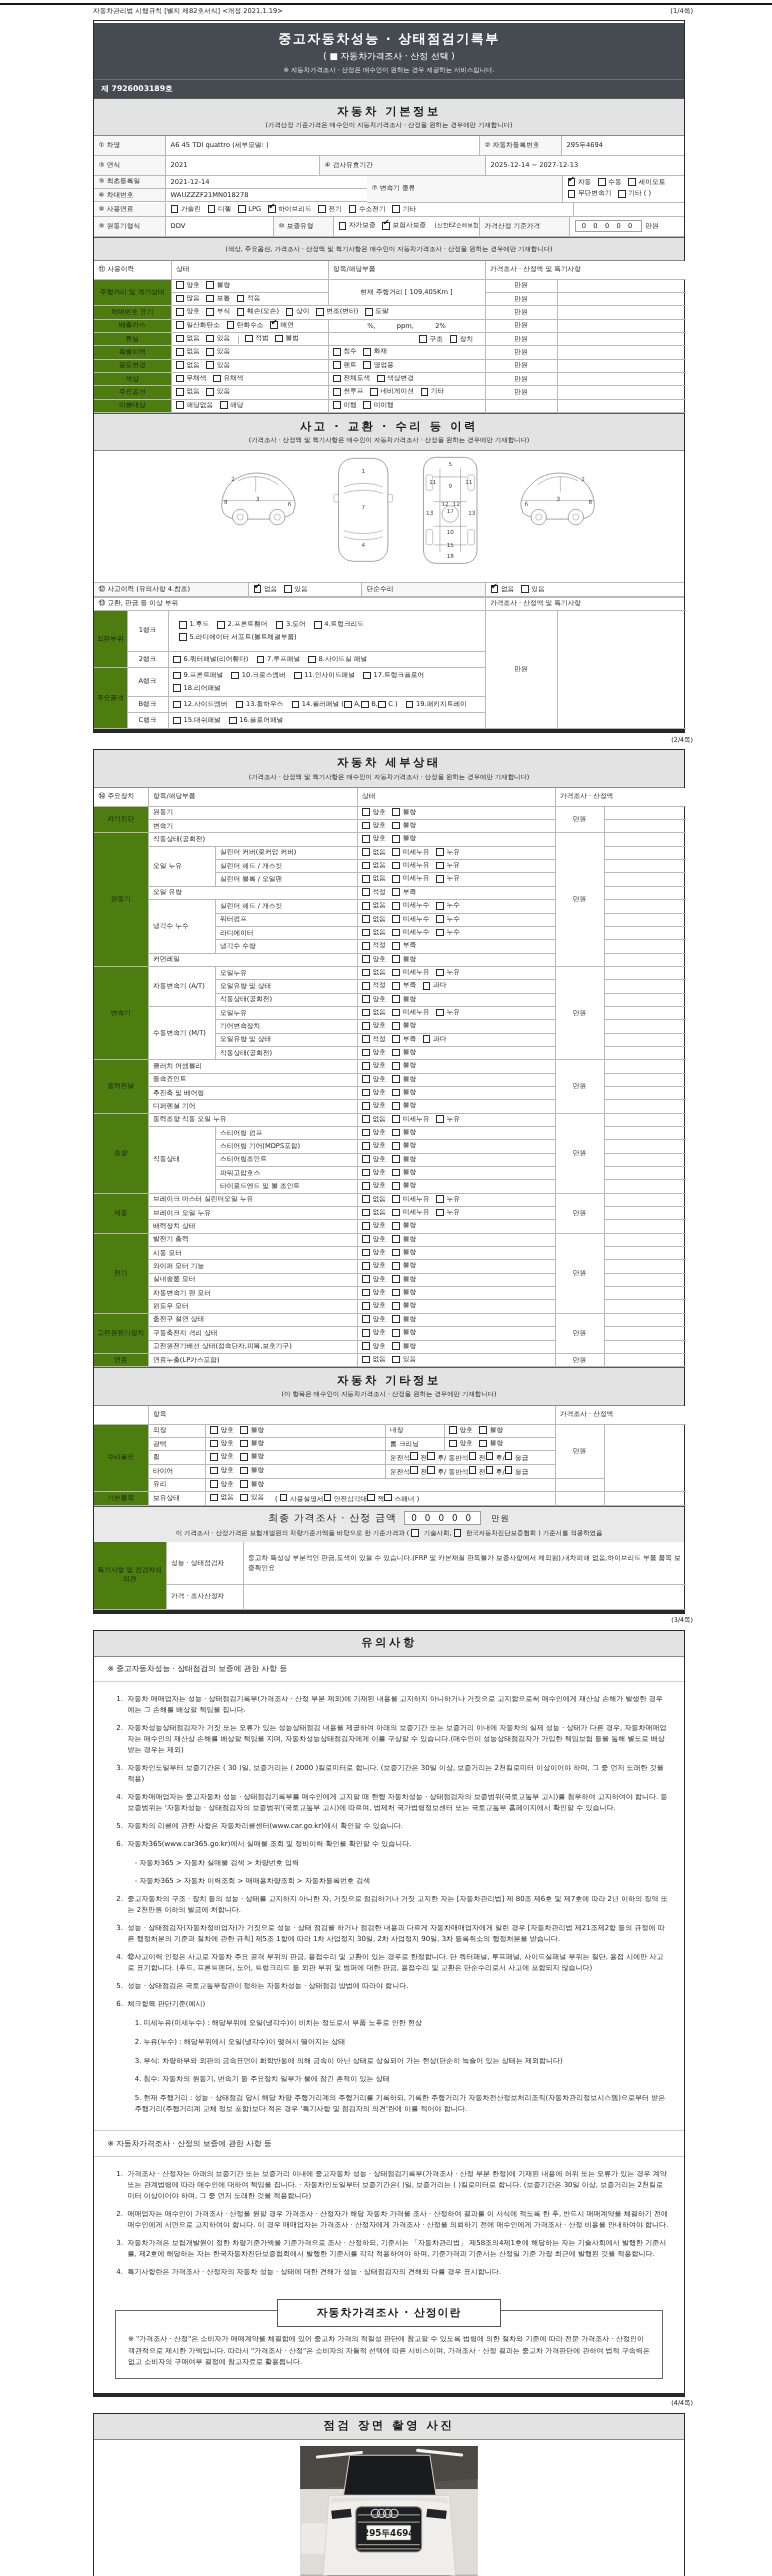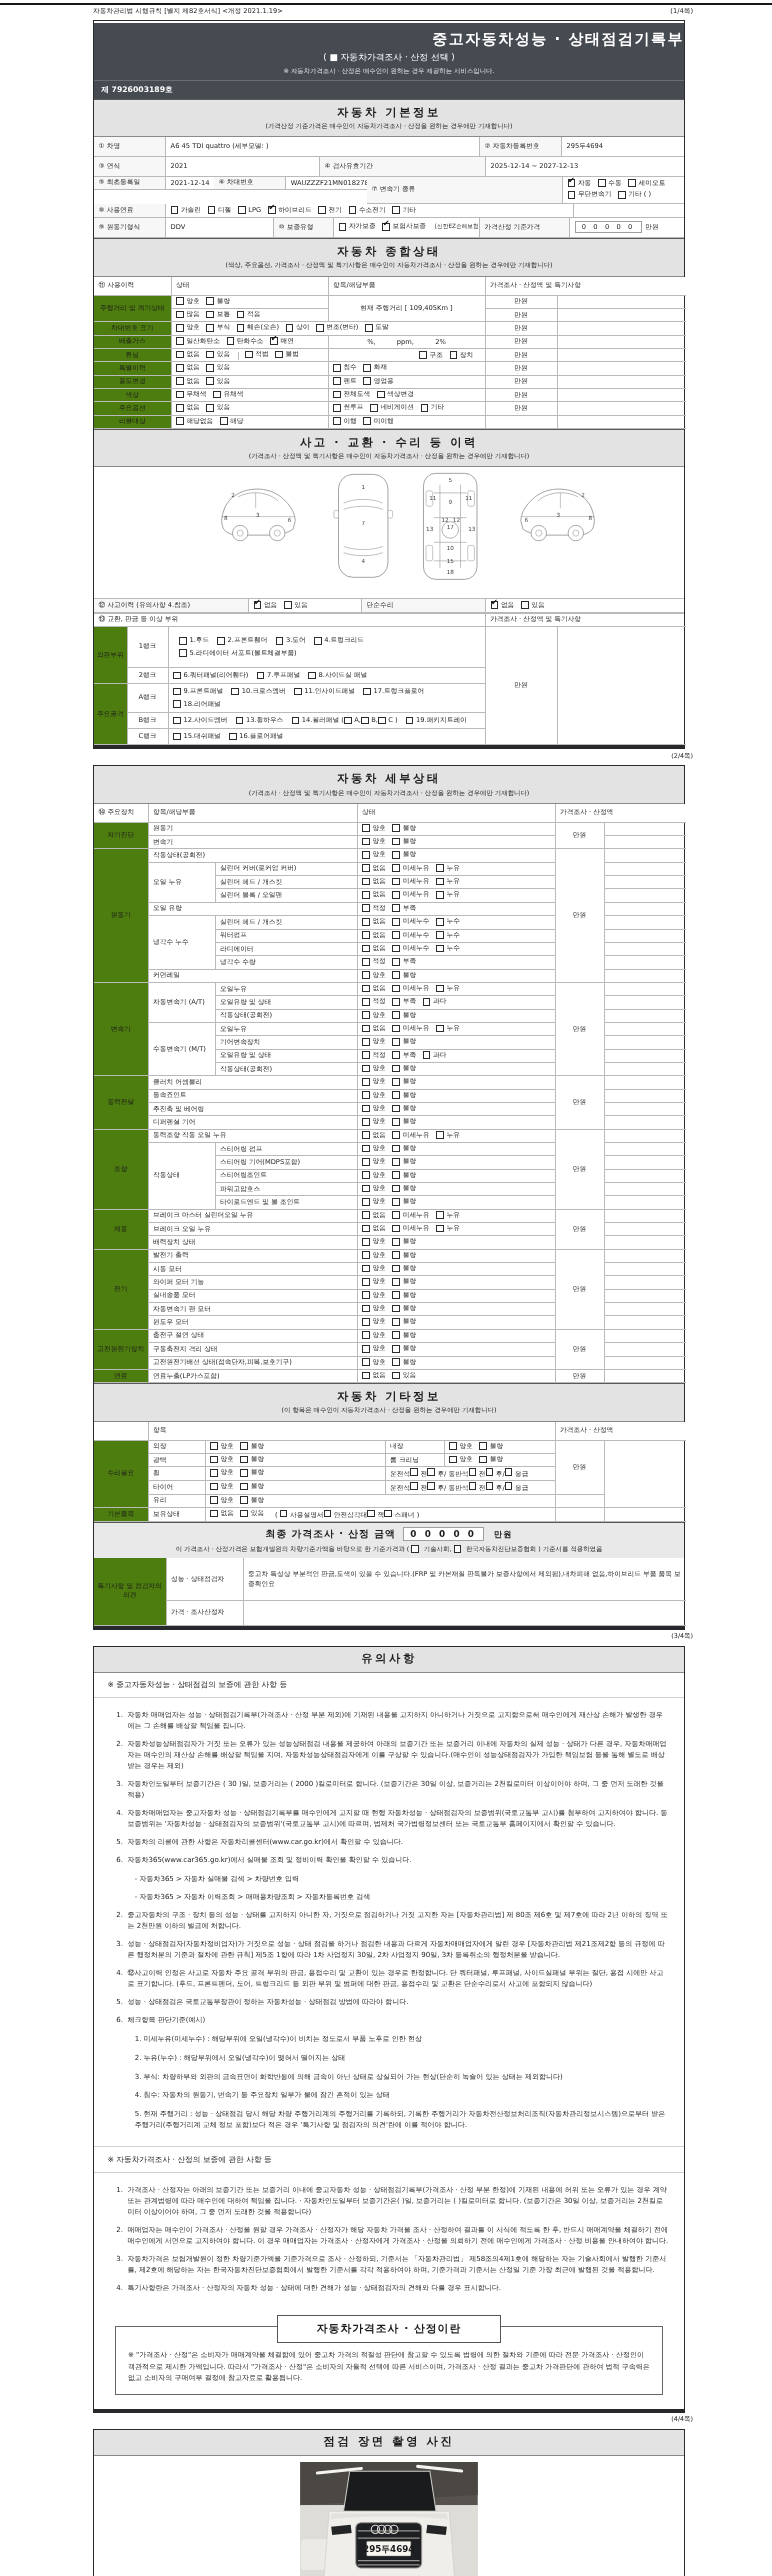--- a/index.html
+++ b/index.html
@@ -3,35 +3,35 @@
 <meta charset="utf-8">
 <style>
   html,body{margin:0;padding:0;}
   body{width:773px;height:2576px;background:#fff;font-family:"DejaVu Sans","Liberation Sans",sans-serif;color:#1c1c1c;overflow:hidden;}
   .topline{height:1.5px;background:#161616;margin-top:3.1px;}
   .doc{margin-left:93px;width:592px;}
   .reghead{display:flex;justify-content:space-between;font-size:6.7px;padding:2.6px 0 3.6px;width:600px;}
   .page{border:1px solid #2a2a2a;border-bottom:4.6px solid #26282c;background:#fff;}
   .pagemark{text-align:right;font-size:6.4px;padding:2.6px 0 4.6px;width:600px;}
   .dkhead{background:#464a51;color:#fff;margin-top:2.6px;padding-top:6.2px;}
-  .dkhead .t1{font-size:15px;font-weight:bold;letter-spacing:1.5px;text-align:right;}
+  .dkhead .t1{font-size:13px;font-weight:bold;letter-spacing:1.5px;text-align:center;}
   .dkhead .t2{font-size:8.8px;text-align:center;margin-top:3.6px;}
   .dkhead .t3{font-size:6.4px;color:#e9e9e9;text-align:center;margin-top:2.6px;}
   .dkhead .docno{font-size:7.7px;font-weight:bold;text-align:left;padding:4.1px 0 4.1px 7.2px;margin-top:4.1px;border-top:0.5px solid #6a6e74;}
   .band{background:#e3e3e3;border-top:1px solid #5a5a5a;border-bottom:1px solid #8a8a8a;text-align:center;padding:4.6px 0 5.2px;}
   .band .bt{font-size:11.3px;font-weight:bold;letter-spacing:2.6px;}
   .band .bn{font-size:6.4px;margin-top:2.6px;}
   
   .tb{font-size:6.7px;}
   .r{display:flex;}
   .c{border-right:0.5px solid #b9b9b9;border-bottom:0.5px solid #b9b9b9;display:flex;align-items:center;padding:0.5px 4.6px;box-sizing:border-box;overflow:hidden;white-space:nowrap;text-align:right;}
   .c:last-child{border-right:none;}
   .lab{background:#f7f7f7;}
   .grow{flex:1;}
-  .col2{display:flex;flex-direction:row;}
+  .col2{display:flex;flex-direction:column;}
   
   table{border-collapse:collapse;width:100%;table-layout:fixed;font-size:6.7px;}
   td,th{border:0.5px solid #b9b9b9;padding:1px 4.6px;height:13px;box-sizing:border-box;overflow:hidden;}
   th{text-align:left;font-weight:normal;background:#fff;height:18.5px;}
   tr:first-child td, tr:first-child th{border-top:none;} td:first-child,th:first-child{border-left:none;} td:last-child,th:last-child{border-right:none;}
   .gname{background:#4d7c0f;text-align:center;word-break:break-all;padding:1px 2.1px;}
   .sub{word-break:keep-all;}
   .man{text-align:center;}
   .ctr{text-align:center;}
   .pre{white-space:pre;}
@@ -43,21 +43,21 @@
   .pbox{border:0.5px solid #9f9f9f;background:#fff;padding:1px 6.2px;letter-spacing:2.6px;margin-right:3.1px;}
   
   .accnotes{font-size:6.7px;padding:4.1px 7.2px;border-bottom:0.5px solid #b9b9b9;}
   .accnotes div{margin:2.1px 0;}
   .diagwrap{border-bottom:0.5px solid #b9b9b9;padding:3.1px 0;}
   .arow{display:flex;font-size:6.7px;border-bottom:0.5px solid #b9b9b9;}
   .items{display:flex;flex-wrap:wrap;row-gap:3.6px;column-gap:8.2px;align-items:center;padding:3.1px 4.6px;}
   .ai{display:inline-flex;align-items:center;white-space:nowrap;}
   
   .finalband{background:#e9e9e9;border-top:1px solid #555;padding:4.1px 0 4.6px;text-align:center;}
-  .finrow{display:flex;justify-content:center;align-items:center;gap:7.2px;font-size:9.8px;font-weight:bold;letter-spacing:1px;}
+  .finrow{display:flex;justify-content:center;align-items:center;gap:7.2px;font-size:9.8px;font-weight:normal;letter-spacing:1px;}
   .finnote{font-size:6.4px;margin-top:3.1px;font-weight:normal;display:flex;justify-content:center;align-items:center;gap:2.1px;}
   
   .nhead{font-size:7.7px;padding:7.2px 13.4px;border-bottom:0.5px solid #cfcfcf;}
   .nbody{padding:5.2px 15.5px 8.2px;}
   .ni{display:flex;margin:7.2px 0;font-size:7px;line-height:1.55;}
   .nn{width:13.4px;flex:none;text-align:right;margin-right:4.6px;}
   .nt{flex:1;}
   .ns{margin-top:8px;padding-left:7.2px;}
   .pdwrap{border:0.5px solid #666;margin:17.5px 20.6px 13.4px;padding:0 12.4px 10.3px;}
   .pdt{border:0.5px solid #555;background:#fff;width:222px;margin:-12.4px auto 7.2px;padding:6.2px 0;text-align:center;font-size:10.8px;font-weight:bold;letter-spacing:1px;}
@@ -151,21 +151,20 @@
         </div>
         <div class="c lab" style="width:90px">가격산정 기준가격</div>
         <div class="c grow">
           <span class="pbox">0 0 0 0 0</span>
           <span>만원</span>
         </div>
       </div>
     </div>
 
     <div class="band">
-      <div class="bt">자동차 종합상태</div>
       <div class="bn">(색상, 주요옵션, 가격조사 · 산정액 및 특기사항은 매수인이 자동차가격조사 · 산정을 원하는 경우에만 기재합니다)</div>
     </div>
 
     <table class="ot">
       <colgroup>
           <col style="width:77px">
           <col style="width:157px">
           <col style="width:157px">
           <col style="width:72px">
           <col style="width:129px">

